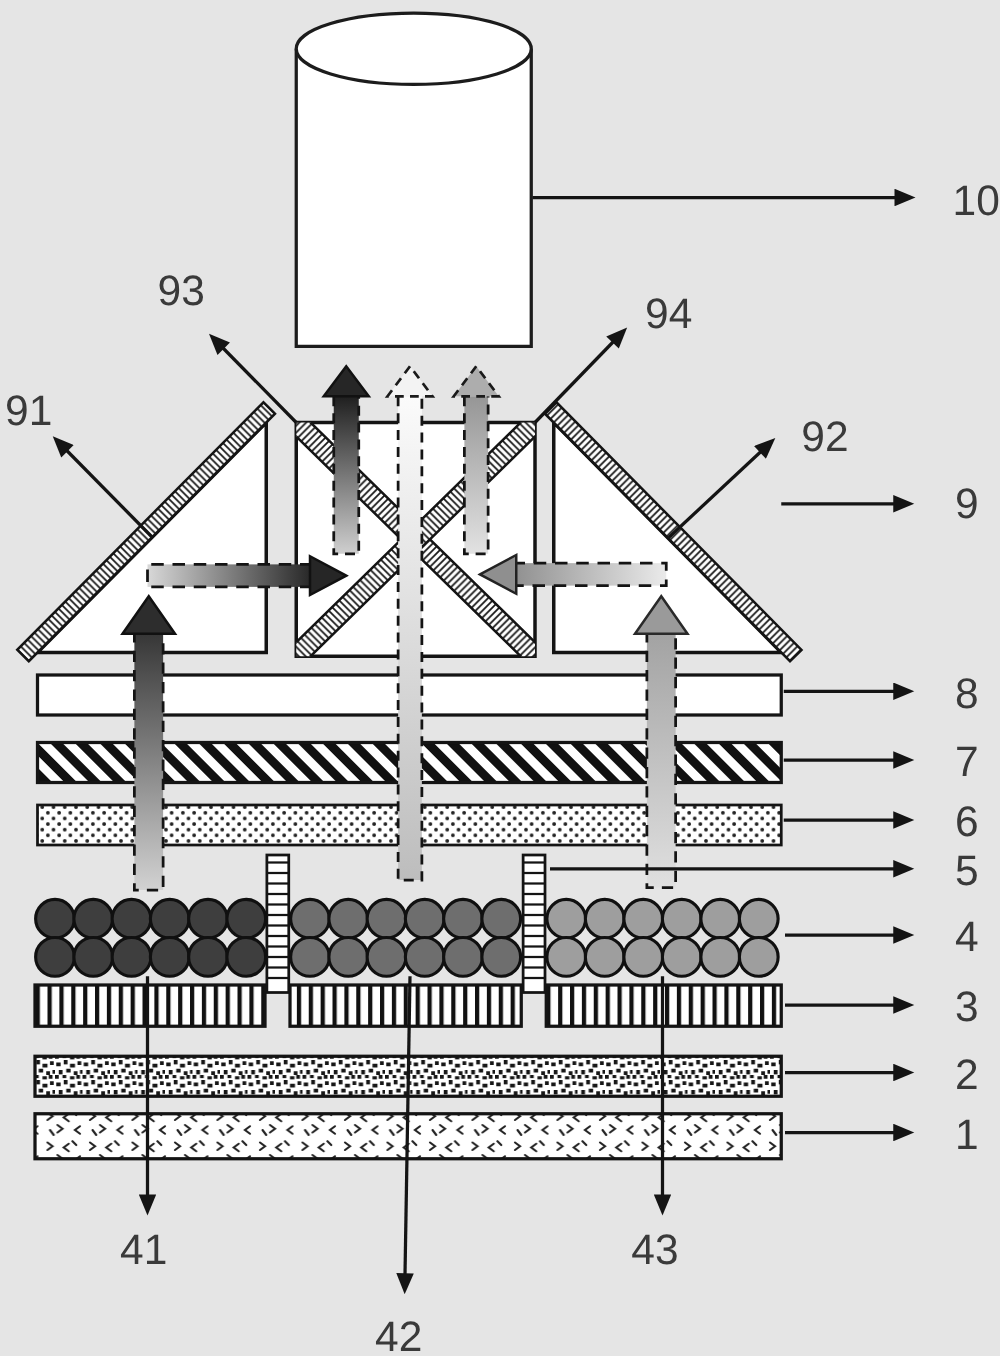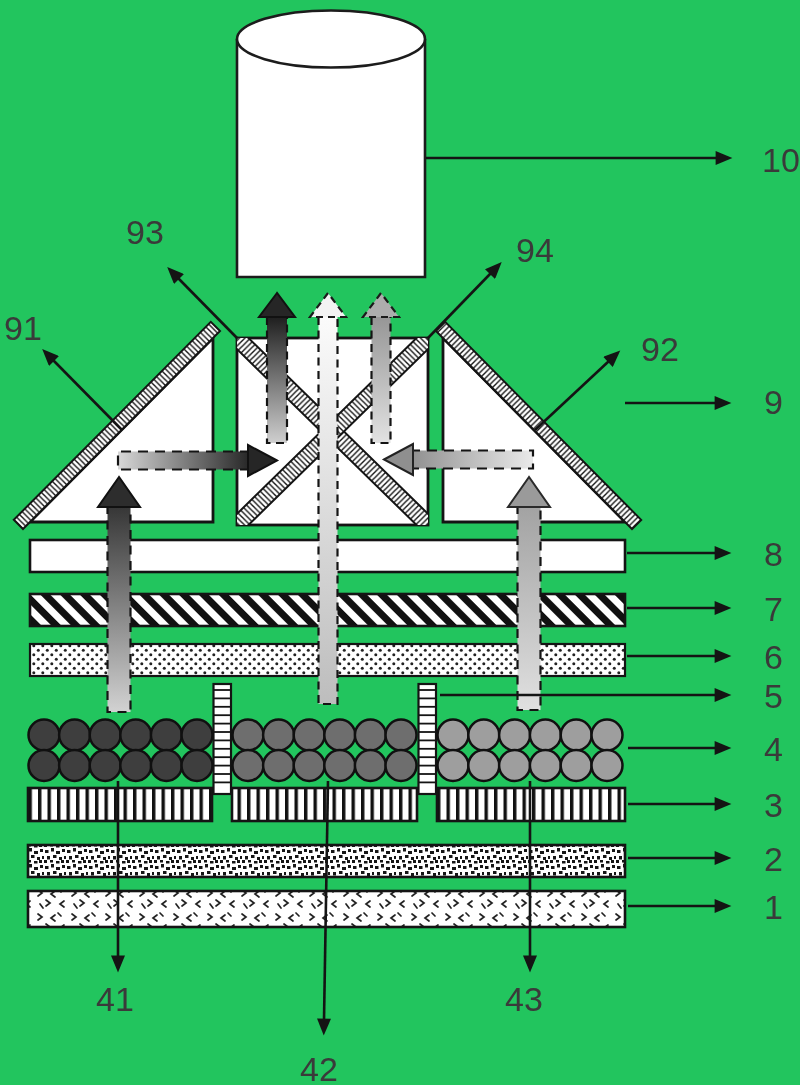--- a/index.html
+++ b/index.html
@@ -1,16 +1,16 @@
 <!DOCTYPE html>
 <html><head>
 <meta charset="utf-8">
 <style>
   html,body{margin:0;padding:0;background:#ffffff;}
-  .stage{position:relative;width:800px;height:1085px;background:#22c55e;overflow:hidden;
+  .stage{position:relative;width:800px;height:1085px;background:#e5e5e5;overflow:hidden;
          font-family:"Liberation Sans", sans-serif;}
   svg{display:block}
   text.ref{font-family:"Liberation Sans", sans-serif;font-size:34px;fill:#3a3a3a;}
 </style>
 </head>
 <body>
 
 <div class="stage">
 <svg width="800" height="1085" viewBox="0 0 800 1085">
   <defs>

